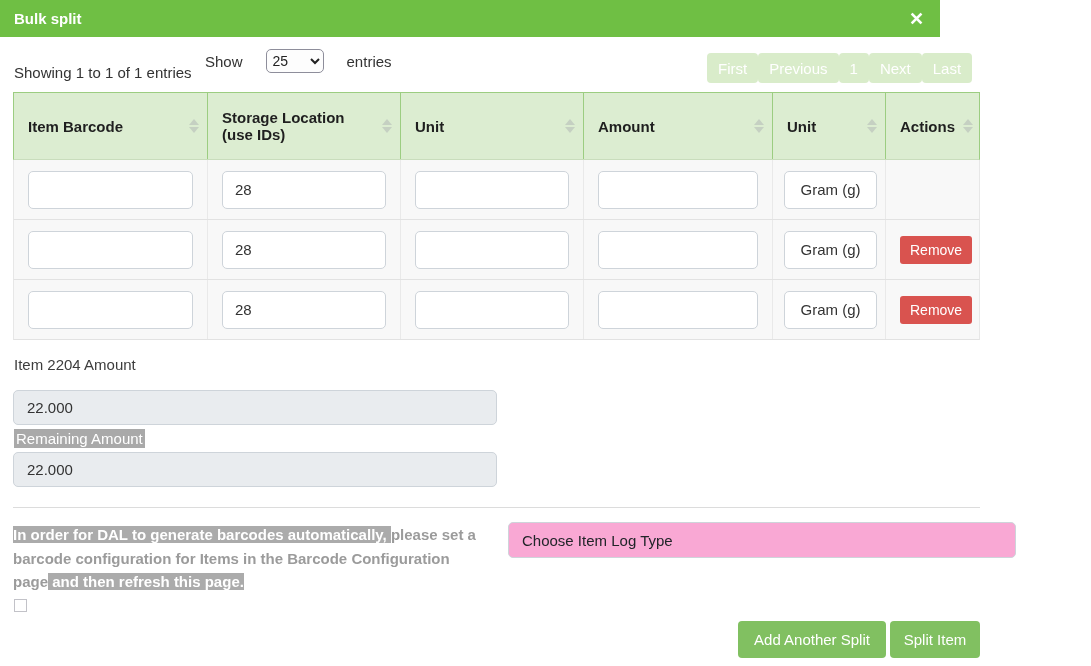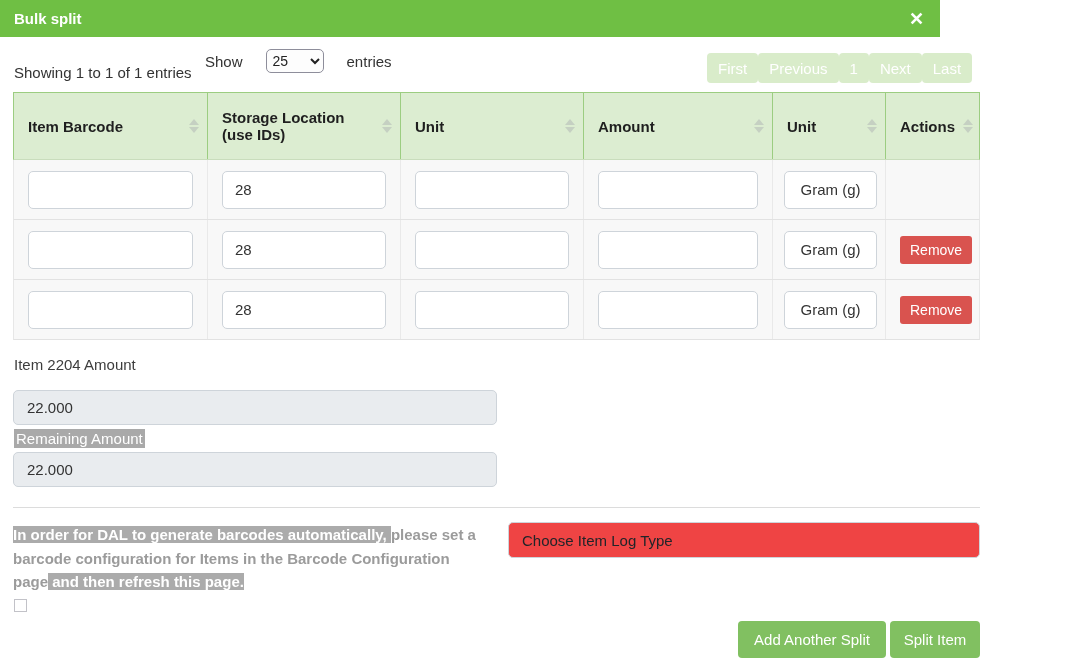--- a/index.html
+++ b/index.html
@@ -60,23 +60,23 @@
                padding:0 13px; font-family:inherit; }
 
   .divider { position:absolute; top:507px; left:13px; width:967px; border-top:1px solid #dcdcdc; }
 
   
   .notice { position:absolute; left:13px; top:523px; width:474px; font-size:15px; font-weight:bold;
             color:#9b9b9b; line-height:23.5px; }
   .hl { background:#ababab; color:#fff; }
   .notice-checkbox { position:absolute; left:14px; top:599px; width:13px; height:13px;
                      border:1.5px solid #c2c2c8; background:#fff; cursor:pointer; }
-  .logtype-input { position:absolute; left:508px; top:522px; width:472px; height:36px;
+  .logtype-input { position:absolute; left:508px; top:522px; width:508px; height:36px;
                    border:1px solid #ced4da; border-radius:5px; font-size:15px; color:#212529;
-                   padding:0 13px; background:#ef4444; font-family:inherit; }
+                   padding:0 13px; background:#f9a8d4; font-family:inherit; }
 
   
   .footer-btn { position:absolute; top:621px; height:37px; background:#81c061; color:#fff;
                 border:none; border-radius:4px; font-size:15px; cursor:pointer; font-family:inherit; }
   .btn-add { left:738px; width:148px; }
   .btn-split { left:890px; width:90px; }
 </style>
 </head>
 <body>
 

